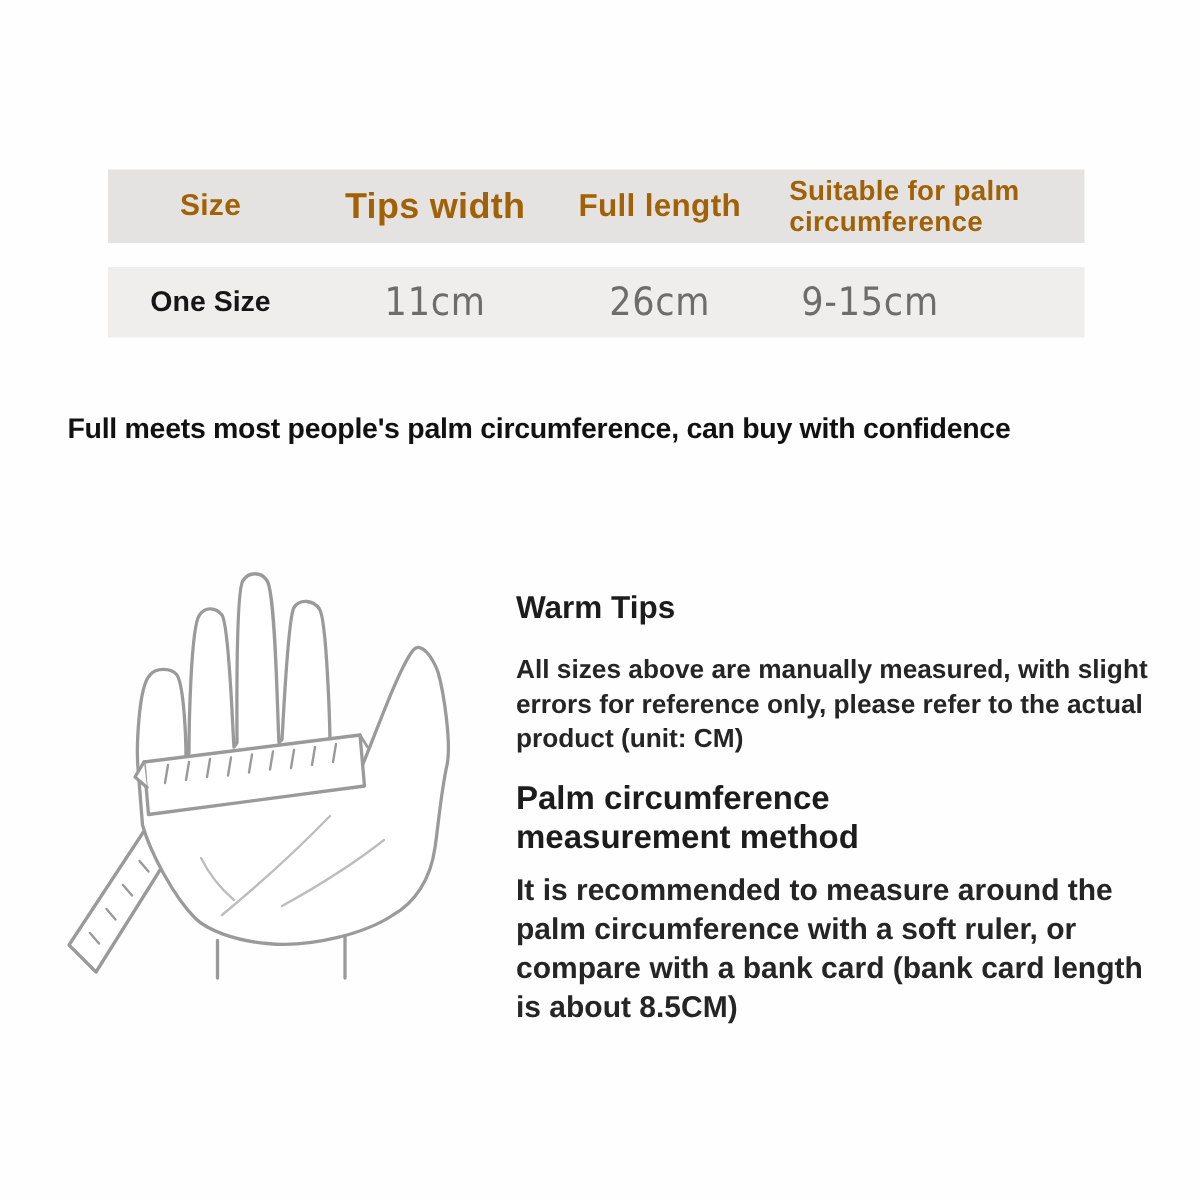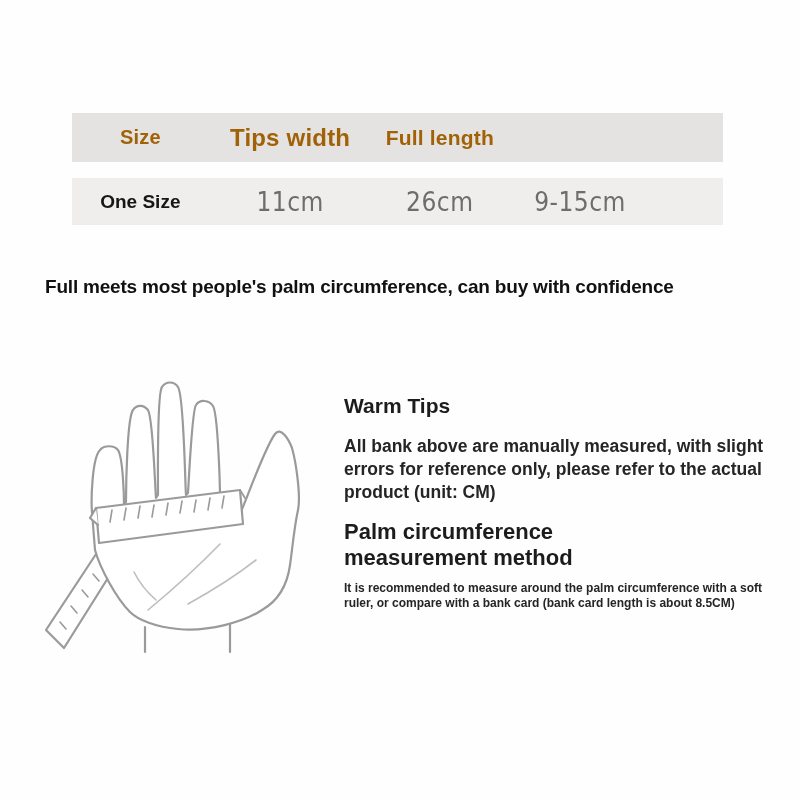--- a/index.html
+++ b/index.html
@@ -29,36 +29,37 @@
   .confidence-note{
     position:absolute;left:45px;top:276px;width:720px;
     font-size:19px;font-weight:bold;color:#111;letter-spacing:-.2px;
   }
 
   
   .right-col{position:absolute;left:344px;top:394px;width:436px;color:#1c1c1c;}
   .warm-title{font-size:21px;font-weight:bold;}
   .tips-body{margin-top:17px;font-size:17.5px;font-weight:bold;line-height:1.31;color:#252525;}
   .measure-title{margin-top:15px;font-size:22px;font-weight:bold;line-height:1.2;max-width:300px;}
-  .measure-body{margin-top:9px;font-size:12px;font-weight:bold;line-height:1.31;color:#252525;max-width:436px;}
+  .measure-body{margin-top:9px;font-size:20px;font-weight:bold;line-height:1.31;color:#252525;max-width:436px;}
 
   
   .hand-illustration{position:absolute;left:38px;top:372px;width:295px;height:285px;}
   .hand-illustration svg{display:block;width:100%;height:100%;}
 </style>
 </head>
 <body>
 
 <div class="page">
 
   <div class="size-table">
     <div class="trow trow-head">
       <div class="hcell h-size">Size</div>
       <div class="hcell h-palm">Tips width</div>
       <div class="hcell h-full">Full length</div>
+      <div class="hcell h-suit">Suitable for palm circumference</div>
     </div>
     <div class="trow trow-vals">
       <div class="v-name">One Size</div>
       <div class="vcell">11cm</div>
       <div class="vcell">26cm</div>
       <div class="vcell v-suit">9-15cm</div>
     </div>
   </div>
 
   <div class="confidence-note">Full meets most people's palm circumference, can buy with confidence</div>
@@ -121,18 +122,18 @@
         <line x1="144" y1="129" x2="142" y2="141" stroke-width="1.6"></line>
         <line x1="158" y1="128" x2="156" y2="140" stroke-width="1.6"></line>
         <line x1="172" y1="126" x2="170" y2="138" stroke-width="1.6"></line>
         <line x1="186" y1="124" x2="184" y2="136" stroke-width="1.6"></line>
       </g>
     </svg>
   </div>
 
   <div class="right-col">
     <div class="warm-title">Warm Tips</div>
-    <div class="tips-body">All bank above are manually measured, with slight errors for reference only, please refer to the actual product (unit: CM)</div>
+    <div class="tips-body">All sizes above are manually measured, with slight errors for reference only, please refer to the actual product (unit: CM)</div>
     <div class="measure-title">Palm circumference measurement method</div>
     <div class="measure-body">It is recommended to measure around the palm circumference with a soft ruler, or compare with a bank card (bank card length is about 8.5CM)</div>
   </div>
 
 </div>
 
 </body></html>

